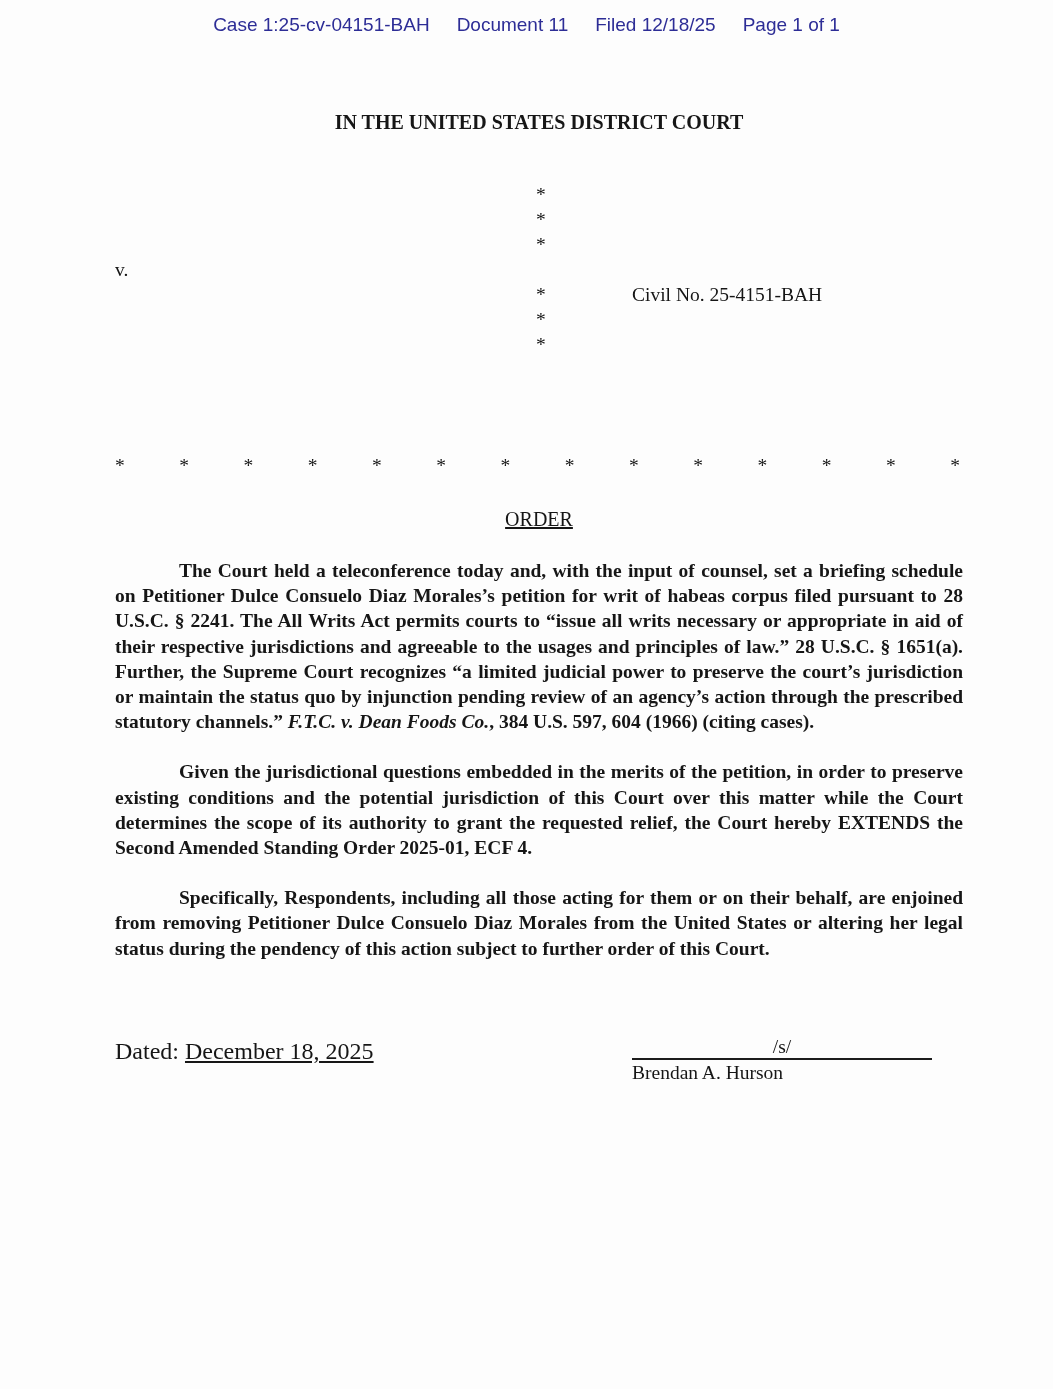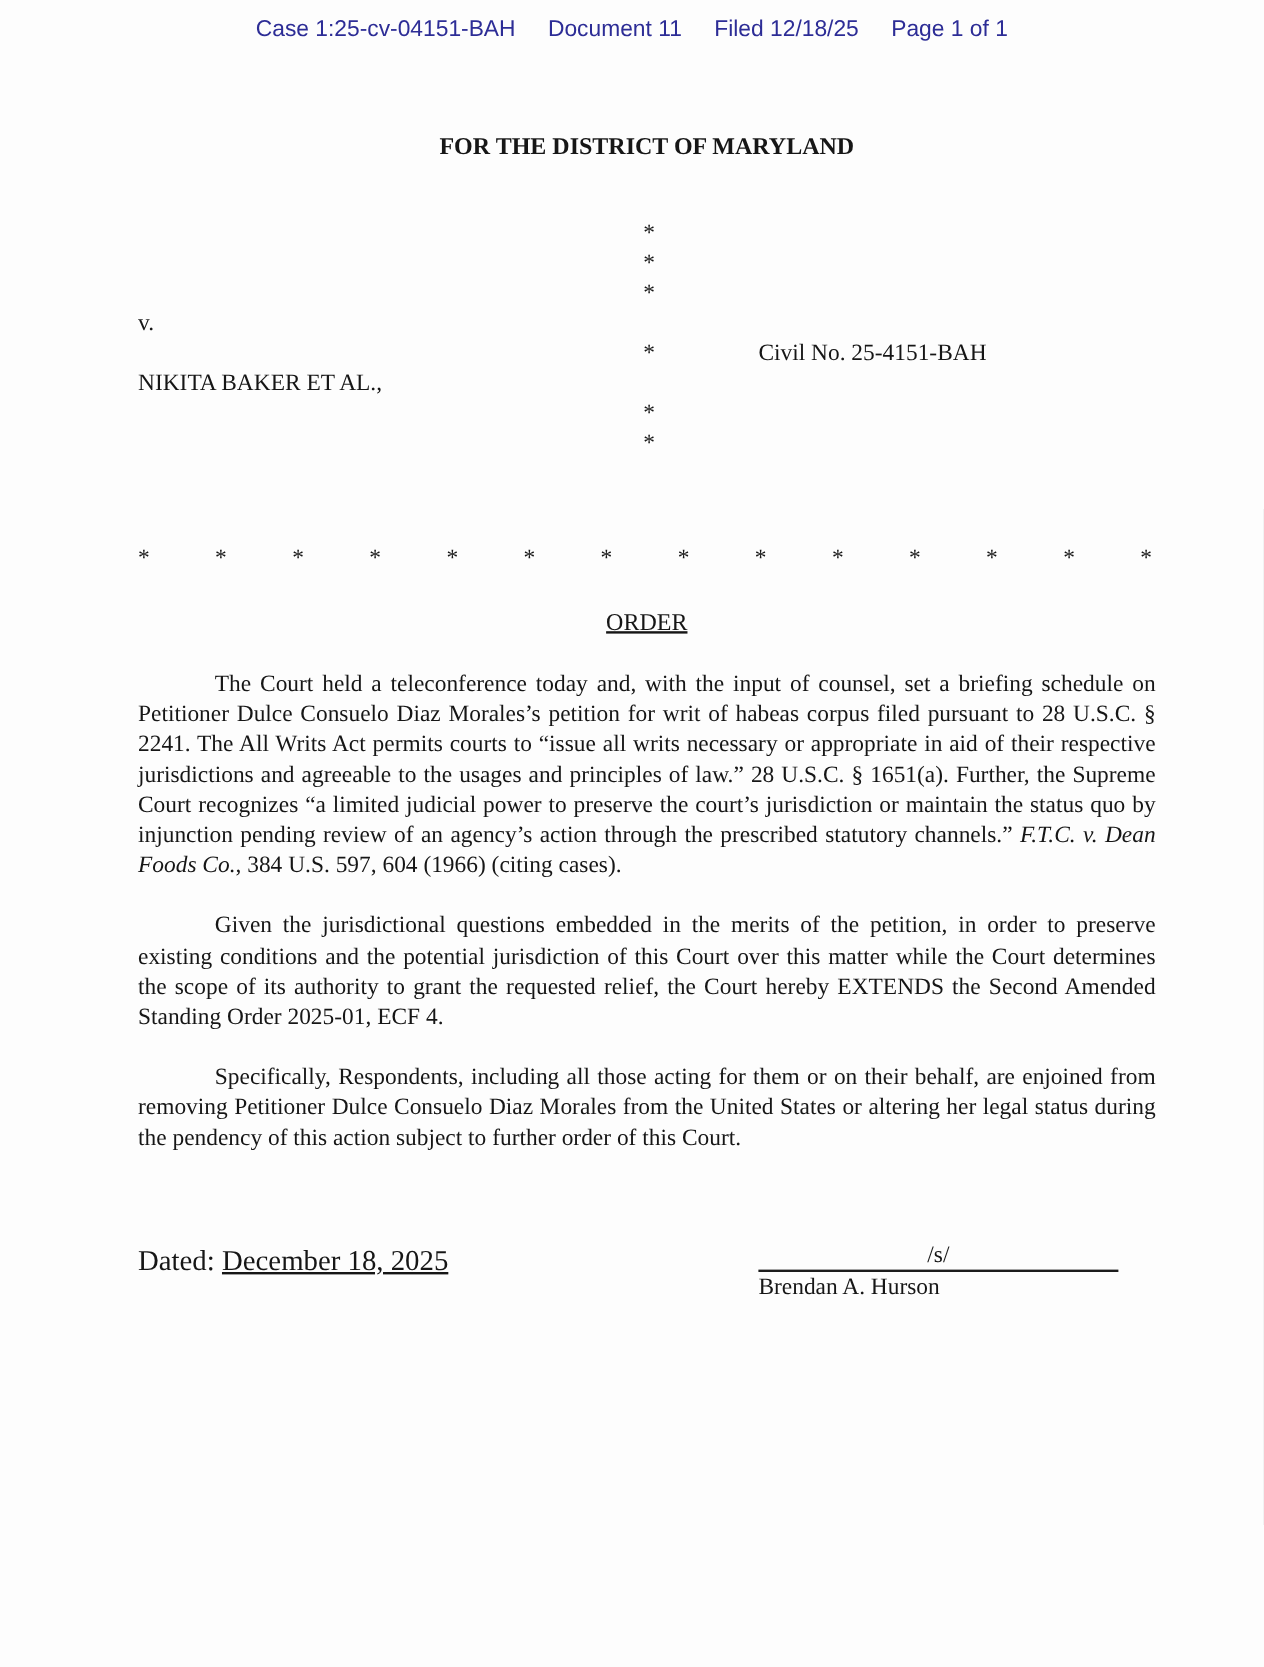--- a/index.html
+++ b/index.html
@@ -38,20 +38,21 @@
   }
   .order-heading {
     position:absolute; top:508px; left:115px; width:848px;
     text-align:center; font-weight:normal; font-size:20px;
     text-decoration:underline;
   }
   .body-text {
     position:absolute; top:558px; left:115px; width:848px;
     font-size:19.5px; line-height:25.2px;
     text-align:justify;
+    font-weight:bold;
   }
   .body-text p { margin:0 0 25px 0; text-indent:64px; }
   .italic { font-style:italic; }
   .underline { text-decoration:underline; }
   .dated {
     position:absolute; top:1038px; left:115px;
     font-size:24px; white-space:nowrap;
   }
   .sig-block {
     position:absolute; top:1034px; left:632px; width:300px;
@@ -68,42 +69,39 @@
 <div class="page">
 
   <div class="pdf-header">
     <span>Case 1:25-cv-04151-BAH</span>
     <span>Document 11</span>
     <span>Filed 12/18/25</span>
     <span>Page 1 of 1</span>
   </div>
 
   <div class="court-title">
-    <div>FOR THE DISTRICT OF MARYLAND</div>
+    <div>IN THE UNITED STATES DISTRICT COURT</div>
   </div>
 
   <div class="caption">
     <div class="cap-row">
       <span class="cap-star">*</span>
     </div>
     <div class="cap-row">
       <span class="cap-star">*</span>
     </div>
     <div class="cap-row">
       <span class="cap-star">*</span>
     </div>
     <div class="cap-row">
       <span class="cap-text">v.</span>
     </div>
     <div class="cap-row">
       <span class="cap-star">*</span>
       <span class="cap-civil">Civil No. 25-4151-BAH</span>
-    </div>
-    <div class="cap-row">
-      <span class="cap-text">NIKITA BAKER ET AL.,</span>
     </div>
     <div class="cap-row">
       <span class="cap-star">*</span>
     </div>
     <div class="cap-row">
       <span class="cap-star">*</span>
     </div>
   </div>
 
   <div class="separator">

